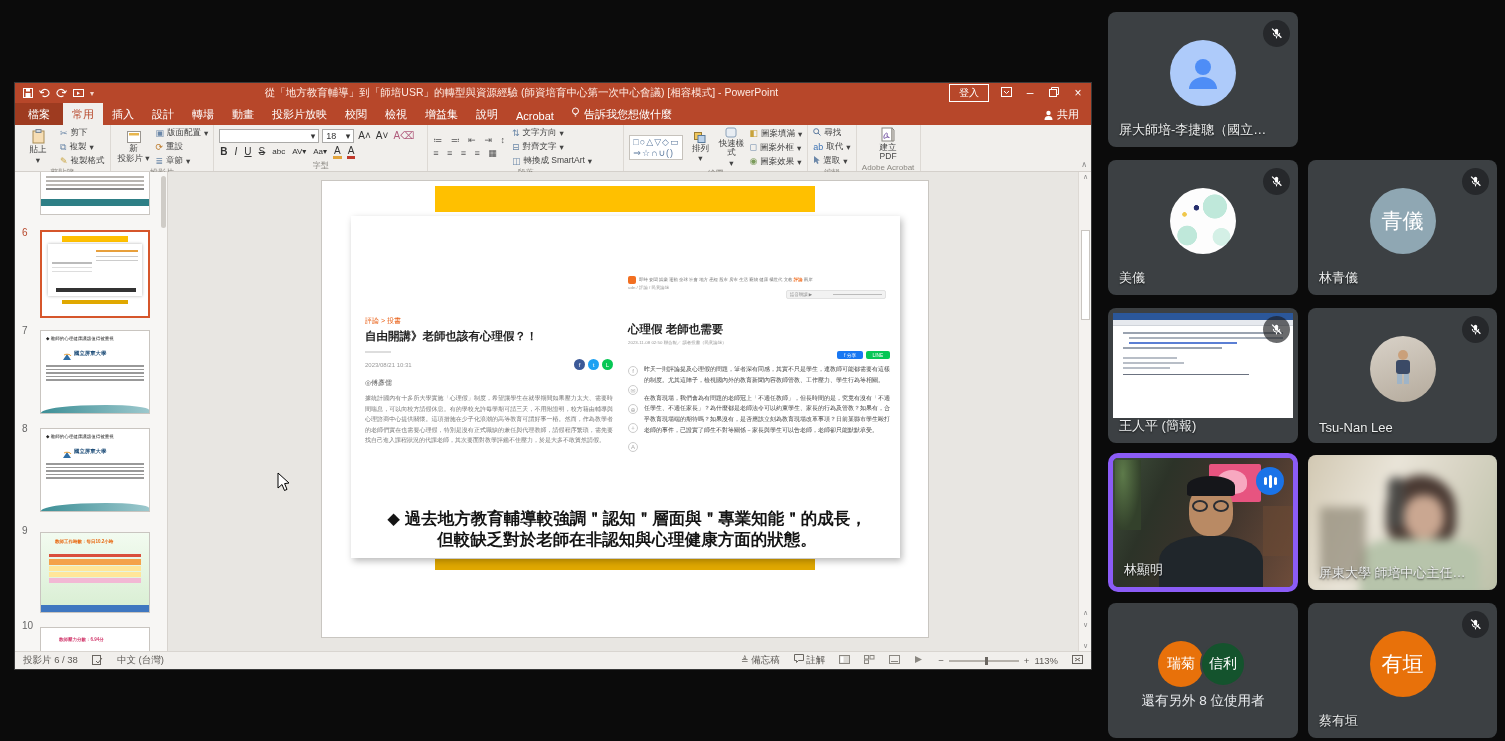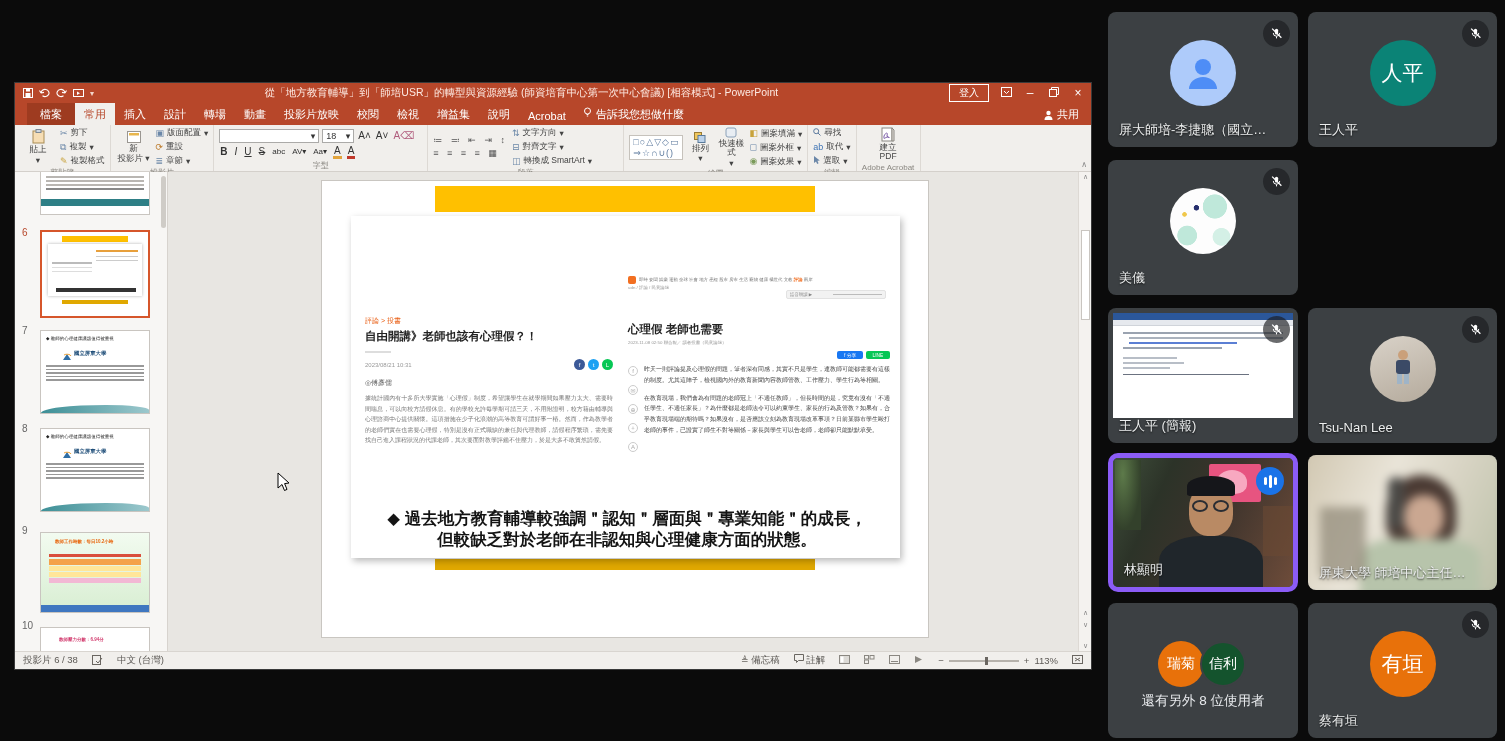--- a/index.html
+++ b/index.html
@@ -13,21 +13,21 @@
   .titlebar{height:20px;background:#b7472a;display:flex;align-items:center;color:#fff;
             font-size:10.5px;padding:0 4px;}
   .qat{display:flex;align-items:center;gap:6px;padding-left:4px;}
   .qat svg{display:block;}
   .qat .caret{font-size:8px;color:#f3d5cb;}
   .tb-title{flex:1;text-align:center;white-space:nowrap;overflow:hidden;color:#fde9e2;}
   .tb-right{display:flex;align-items:center;gap:10px;padding-right:2px;}
   .signin{border:1px solid #fff;padding:1px 9px;font-size:10px;color:#fff;}
   .winbtn{color:#fff;font-size:12px;line-height:1;width:14px;text-align:center;}
 
-  .tabs{height:22px;background:#b7472a;display:flex;align-items:flex-end;color:#fff;font-size:11px;padding-left:12px;}
+  .tabs{height:22px;background:#b7472a;display:flex;align-items:flex-end;color:#fff;font-size:11px;}
   .tab{padding:4px 9px 3px;white-space:nowrap;}
   .tab.file{background:#9e3b20;padding:4px 13px 3px;}
   .tab.sel{background:#f1efec;color:#b7472a;}
   .tellme{display:flex;align-items:flex-start;gap:4px;padding:4px 8px 3px;color:#fff;}
   .tabs .spacer{flex:1;}
   .share{display:flex;align-items:center;gap:4px;padding:4px 12px 3px;}
 
   .ribbon{height:47px;background:#f1efec;border-bottom:1px solid #d4d0cb;display:flex;
           font-size:8.5px;color:#444;position:relative;}
   .rgroup{display:flex;flex-direction:column;border-right:1px solid #ddd9d4;padding:2px 5px 0;}
@@ -626,52 +626,52 @@
       </span>
     <span class="av" style="background:#aecbfa;">
         <svg width="40" height="40" viewBox="0 0 40 40">
           <circle cx="20" cy="14" r="8" fill="#4e8df6"></circle>
           <path d="M6 36 a14 12 0 0 1 28 0 z" fill="#4e8df6"></path>
         </svg>
       </span>
     <span class="tile-label">屏大師培-李捷聰（國立…</span>
   </div>
 
-  <div class="tile" style="left:1308px;top:12px;width:189px;height:135px;">
-    <span class="micoff">
-        <svg width="13" height="13" viewBox="0 0 24 24">
-          <path d="M12 3a3 3 0 0 1 3 3v5a3 3 0 0 1-6 0V6a3 3 0 0 1 3-3z" fill="#fff"></path>
-          <path d="M6 11a6 6 0 0 0 12 0" stroke="#fff" stroke-width="1.8" fill="none"></path>
-          <path d="M12 17.5 v3.5" stroke="#fff" stroke-width="1.8"></path>
-          <path d="M4 3 l17 17" stroke="#fff" stroke-width="2.4"></path>
-        </svg>
-      </span>
-    <span class="av" style="background:#0b8376;">人平</span>
-    <span class="tile-label">王人平</span>
-  </div>
 
   <div class="tile" style="left:1108px;top:160px;width:190px;height:135px;">
     <span class="micoff">
         <svg width="13" height="13" viewBox="0 0 24 24">
           <path d="M12 3a3 3 0 0 1 3 3v5a3 3 0 0 1-6 0V6a3 3 0 0 1 3-3z" fill="#fff"></path>
           <path d="M6 11a6 6 0 0 0 12 0" stroke="#fff" stroke-width="1.8" fill="none"></path>
           <path d="M12 17.5 v3.5" stroke="#fff" stroke-width="1.8"></path>
           <path d="M4 3 l17 17" stroke="#fff" stroke-width="2.4"></path>
         </svg>
       </span>
     <span class="av" style="background:
       radial-gradient(circle at 26% 72%, #bfe8da 14%, transparent 15%),
       radial-gradient(circle at 68% 28%, #bfe8da 18%, transparent 19%),
       radial-gradient(circle at 78% 74%, #d4f0e6 12%, transparent 13%),
       radial-gradient(circle at 40% 30%, #27306e 4%, transparent 5%),
       radial-gradient(circle at 22% 40%, #f0c84c 3%, transparent 4%),
       #fdfdfd;"></span>
     <span class="tile-label">美儀</span>
   </div>
 
+  <div class="tile" style="left:1308px;top:160px;width:189px;height:135px;">
+    <span class="micoff">
+        <svg width="13" height="13" viewBox="0 0 24 24">
+          <path d="M12 3a3 3 0 0 1 3 3v5a3 3 0 0 1-6 0V6a3 3 0 0 1 3-3z" fill="#fff"></path>
+          <path d="M6 11a6 6 0 0 0 12 0" stroke="#fff" stroke-width="1.8" fill="none"></path>
+          <path d="M12 17.5 v3.5" stroke="#fff" stroke-width="1.8"></path>
+          <path d="M4 3 l17 17" stroke="#fff" stroke-width="2.4"></path>
+        </svg>
+      </span>
+    <span class="av" style="background:#8fa7b3;">青儀</span>
+    <span class="tile-label">林青儀</span>
+  </div>
 
   <div class="tile" style="left:1108px;top:308px;width:190px;height:135px;">
     <div style="position:absolute;left:5px;top:5px;right:5px;height:105px;background:#fff;">
       <div style="height:7px;background:#2b579a;"></div>
       <div style="height:6px;background:#e6e9ee;border-bottom:1px solid #d0d4da;"></div>
       <div style="margin:6px 10px 0;height:2px;background:#9aa3b0;"></div>
       <div style="margin:3px 10px 0 16px;height:2px;background:#aab2bd;"></div>
       <div style="margin:3px 10px 0 16px;height:2px;width:60%;background:#5b7fd4;"></div>
       <div style="margin:3px 10px 0;height:2px;width:55%;background:#9aa3b0;"></div>
       <div style="margin:8px 10px 0;height:2px;width:30%;background:#b8bec7;"></div>

